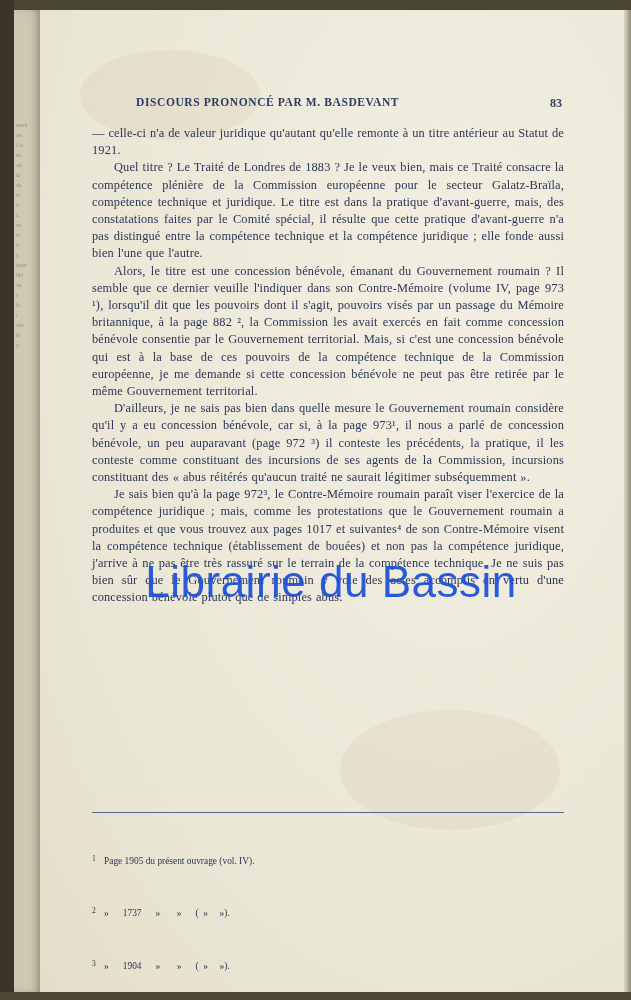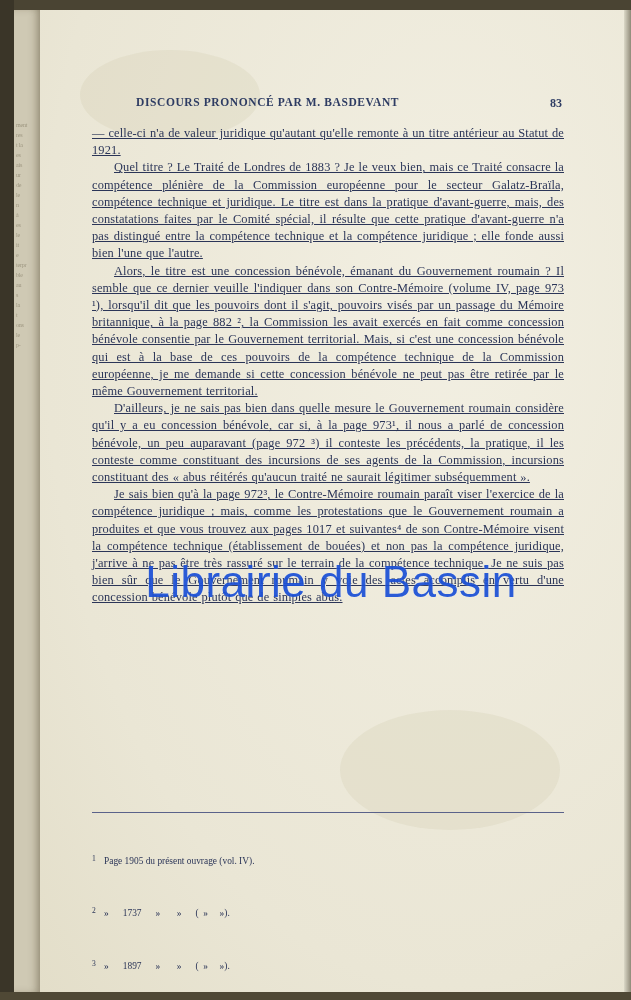--- a/index.html
+++ b/index.html
@@ -93,21 +93,20 @@
 
   p.body {
     margin: 0 0 0 0;
     font-size: 12.4px;
     line-height: 17.2px;
     color: #2b3558;
     text-align: justify;
     text-justify: inter-word;
     letter-spacing: 0.15px;
     word-spacing: 0.6px;
-    text-decoration: underline;
   }
   p.body.indent { text-indent: 22px; }
 
   .footnotes {
     position: absolute;
     left: 92px;
     top: 812px;
     width: 472px;
     color: #2b3558;
     font-size: 9.4px;
@@ -226,21 +225,21 @@
     <div class="fn">
       <span class="mark">1</span>
       <span class="ftext">Page 1905 du présent ouvrage (vol. IV).</span>
     </div>
     <div class="fn">
       <span class="mark">2</span>
       <span class="ftext">»      1737      »       »      (  »     »).</span>
     </div>
     <div class="fn">
       <span class="mark">3</span>
-      <span class="ftext">»      1897      »       »      (  »     »).</span>
+      <span class="ftext">»      1904      »       »      (  »     »).</span>
     </div>
     <div class="fn">
       <span class="mark">4</span>
       <span class="ftext">»      1959 et suiv. du présent ouvrage (vol. IV).</span>
     </div>
   </div>
 
   <div class="watermark">Librairie du Bassin</div>
 
 </div>

